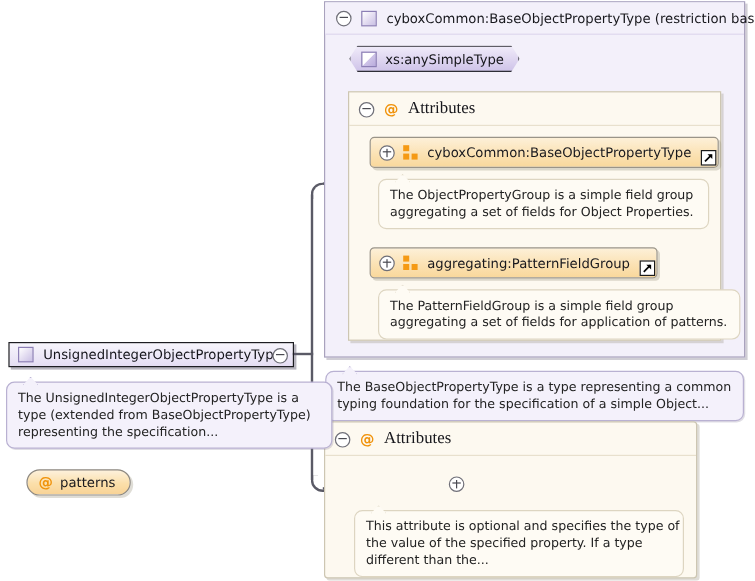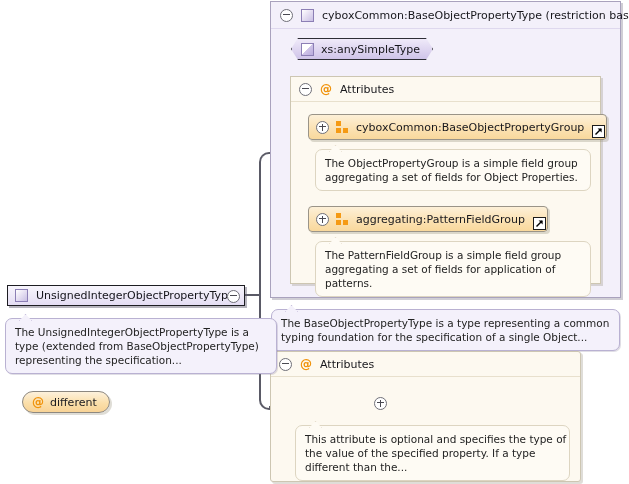--- a/index.html
+++ b/index.html
@@ -188,21 +188,21 @@
     border: 1px solid #cdc6b2;
     box-shadow: 2px 2px 0 rgba(140,133,115,.28);
   }
   .attrs-header {
     display: flex;
     align-items: center;
     gap: 8px;
     padding: 6px 8px 5px 8px;
     border-bottom: 1px solid #e8e0cd;
   }
-  .attrs-header .ttl { font-size: 11px; color: #17171c; }
+  .attrs-header .ttl { font-size: 14px; color: #17171c; font-family: Liberation Serif, serif; }
 
   
   .grp-box {
     position: absolute;
     height: 26px;
     box-sizing: border-box;
     display: flex;
     align-items: center;
     gap: 7px;
     padding: 0 22px 0 7px;
@@ -345,21 +345,21 @@
         <span class="ttl">Attributes</span>
       </div>
 
       <div class="grp-box" style="left:17px; top:37px;">
         <span class="circ plus"></span>
         <span class="ico-grp">
           <i class="a"></i>
             <i class="b"></i>
             <i class="c"></i>
         </span>
-        <span>cyboxCommon:BaseObjectPropertyGroup</span>
+        <span>cyboxCommon:BaseObjectPropertyType</span>
         <span class="ico-ext">
           <svg width="9" height="9" viewBox="0 0 9 9">
             <path d="M1.5 7.5 L7 2" stroke="#000" stroke-width="1.4"></path>
             <path d="M3.6 1.6 L7.6 1.6 L7.6 5.6 Z" fill="#000"></path>
           </svg>
         </span>
       </div>
 
       <div class="doc doc-amber" style="left:24px; top:72px; width:276px;">
         <span class="tab"></span>
@@ -375,44 +375,44 @@
         </span>
         <span>aggregating:PatternFieldGroup</span>
         <span class="ico-ext">
           <svg width="9" height="9" viewBox="0 0 9 9">
             <path d="M1.5 7.5 L7 2" stroke="#000" stroke-width="1.4"></path>
             <path d="M3.6 1.6 L7.6 1.6 L7.6 5.6 Z" fill="#000"></path>
           </svg>
         </span>
       </div>
 
-      <div class="doc doc-amber" style="left:24px; top:164px; width:276px;">
+      <div class="doc doc-amber" style="left:24px; top:164px; width:302px;">
         <span class="tab"></span>
         <span>The PatternFieldGroup is a simple field group aggregating a set of fields for application of patterns.</span>
       </div>
 
     </div>
   </div>
 
   <div class="doc doc-violet" style="left:271px; top:309px; width:349px;">
     <span class="tab"></span>
-    <span>The BaseObjectPropertyType is a type representing a common typing foundation for the specification of a single Object...</span>
+    <span>The BaseObjectPropertyType is a type representing a common typing foundation for the specification of a simple Object...</span>
   </div>
 
   <div id="attrs-box-2">
     <div class="attrs-header">
       <span class="circ"></span>
       <span class="ico-at">@</span>
       <span class="ttl">Attributes</span>
     </div>
   </div>
 
   <div id="attr-datatype">
     <span class="ico-at">@</span>
-    <span>different</span>
+    <span>patterns</span>
   </div>
   <span class="circ plus" style="position:absolute; left:374px; top:397px;"></span>
 
   <div class="doc doc-amber" style="left:295px; top:425px; width:275px;">
     <span class="tab"></span>
     <span>This attribute is optional and specifies the type of the value of the specified property. If a type different than the...</span>
   </div>
 
   <div id="root-node">
     <span class="ico-ct"></span>

